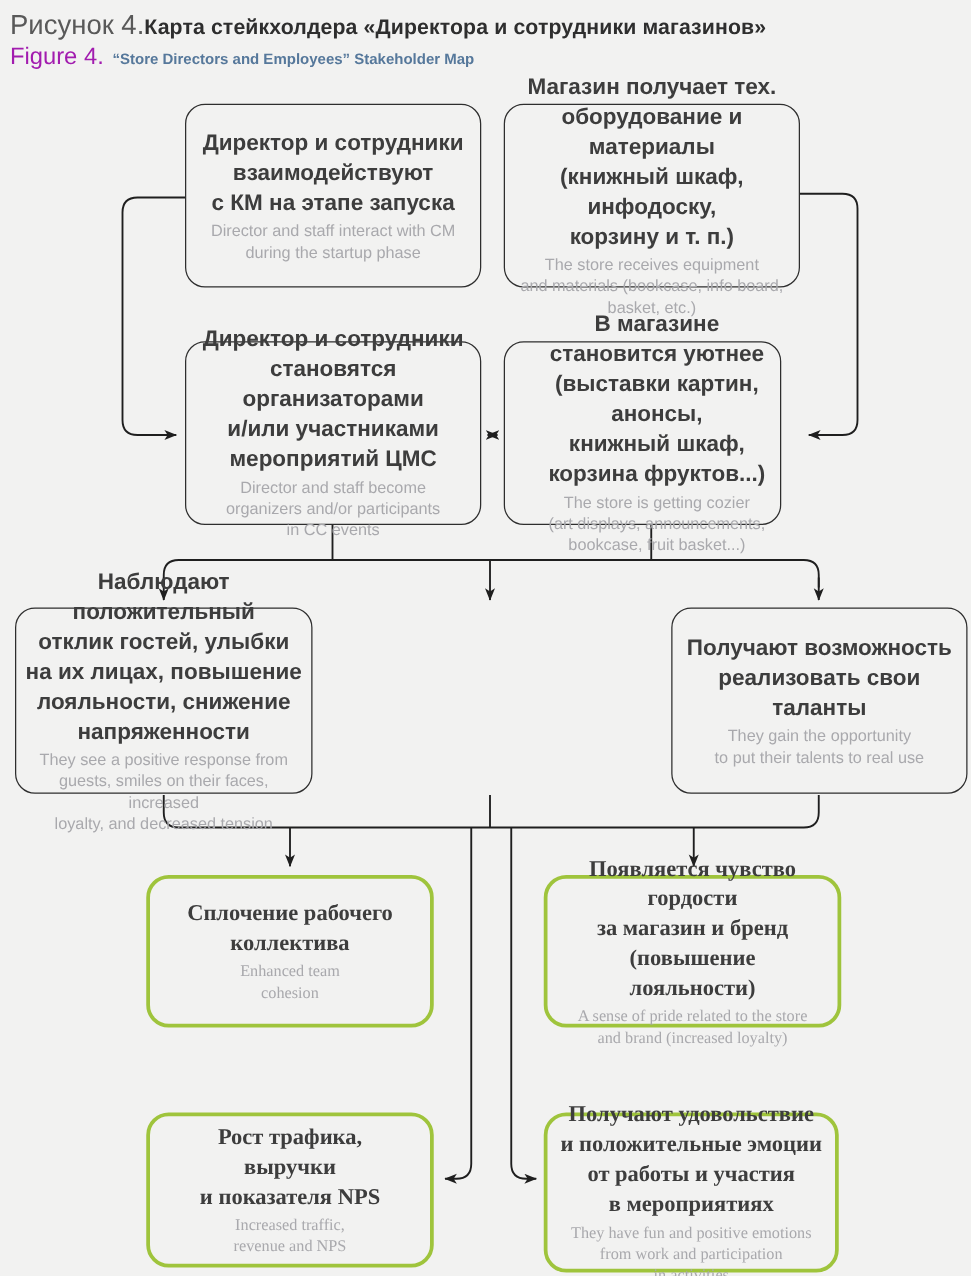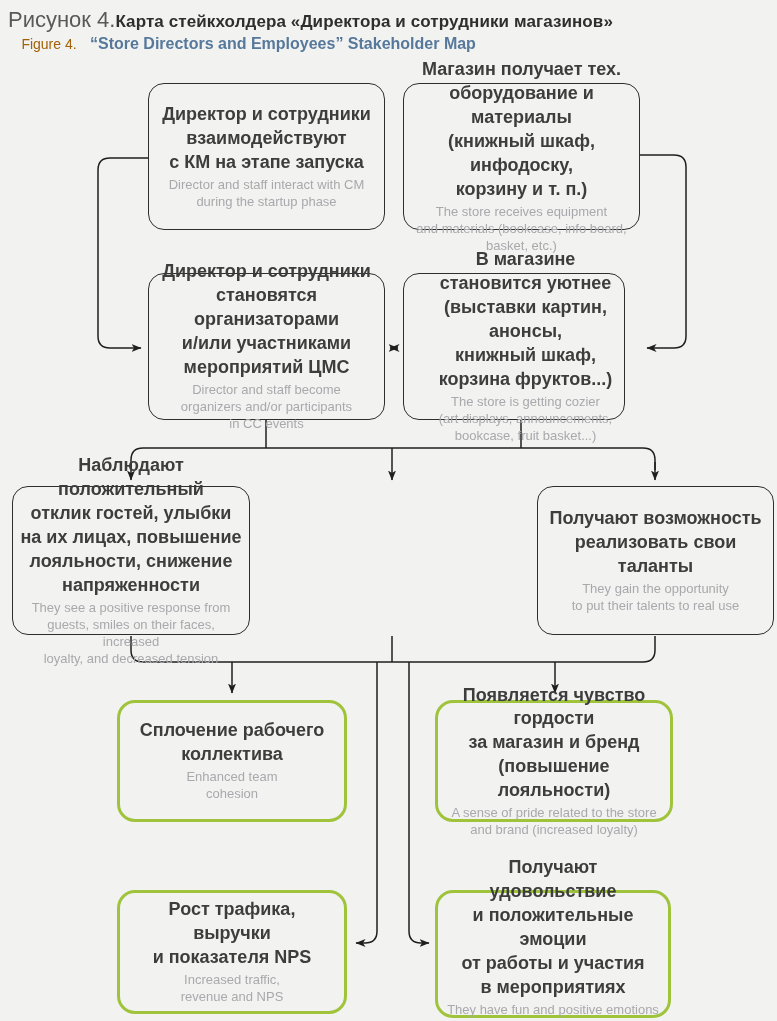--- a/index.html
+++ b/index.html
@@ -15,39 +15,39 @@
   .figure-header { position: absolute; left: 8px; top: 7px; }
   .fh-row { display: flex; align-items: baseline; }
   .fh-label-ru {
     min-width: 82px; font-size: 22px; font-weight: 400; color: #595959;
   }
   .fh-title-ru {
     font-size: 17px; font-weight: 700; color: #2e2e2e; letter-spacing: 0.1px;
   }
   .fh-row2 { margin-top: 2px; }
   .fh-label-en {
-    min-width: 82px; font-size: 14px; font-weight: 400; color: #a16207; text-align: center;
+    min-width: 82px; font-size: 19px; font-weight: 400; color: #a21caf;
   }
   .fh-title-en {
-    font-size: 16px; font-weight: 700; color: #56789b;
+    font-size: 12px; font-weight: 700; color: #56789b;
   }
 
   
   svg.connectors { position: absolute; left: 0; top: 0; z-index: 1; }
 
   
   .node {
     position: absolute; z-index: 2; box-sizing: border-box;
     border: 1.5px solid #2e2e2e; border-radius: 16px;
     background: #f2f2f1;
     display: flex; flex-direction: column; justify-content: center; align-items: center;
     text-align: center; padding: 8px 5px;
   }
   .node.outcome {
-    border: 3.5px solid #9fc43c; border-radius: 18px;
+    border: 3.5px solid #9fc43c; border-radius: 18px; font-family: Liberation Serif, serif;
   }
   .ru {
     font-size: 18px; font-weight: 600; color: #3d3d3d;
     line-height: 1.33; white-space: pre-line;
   }
   .en {
     font-size: 13px; font-weight: 400; color: #a9a9ad;
     line-height: 1.32; white-space: pre-line; margin-top: 1px;
   }
 </style>

